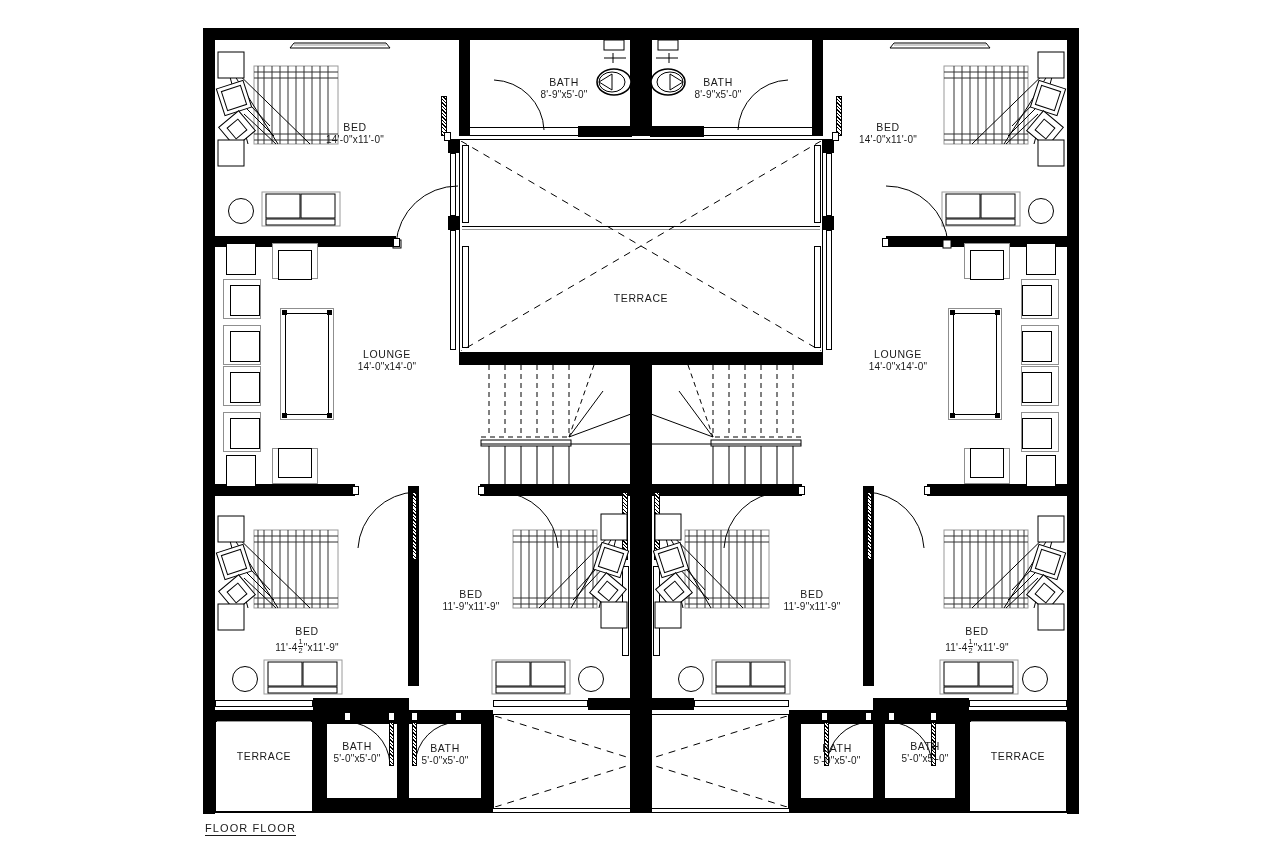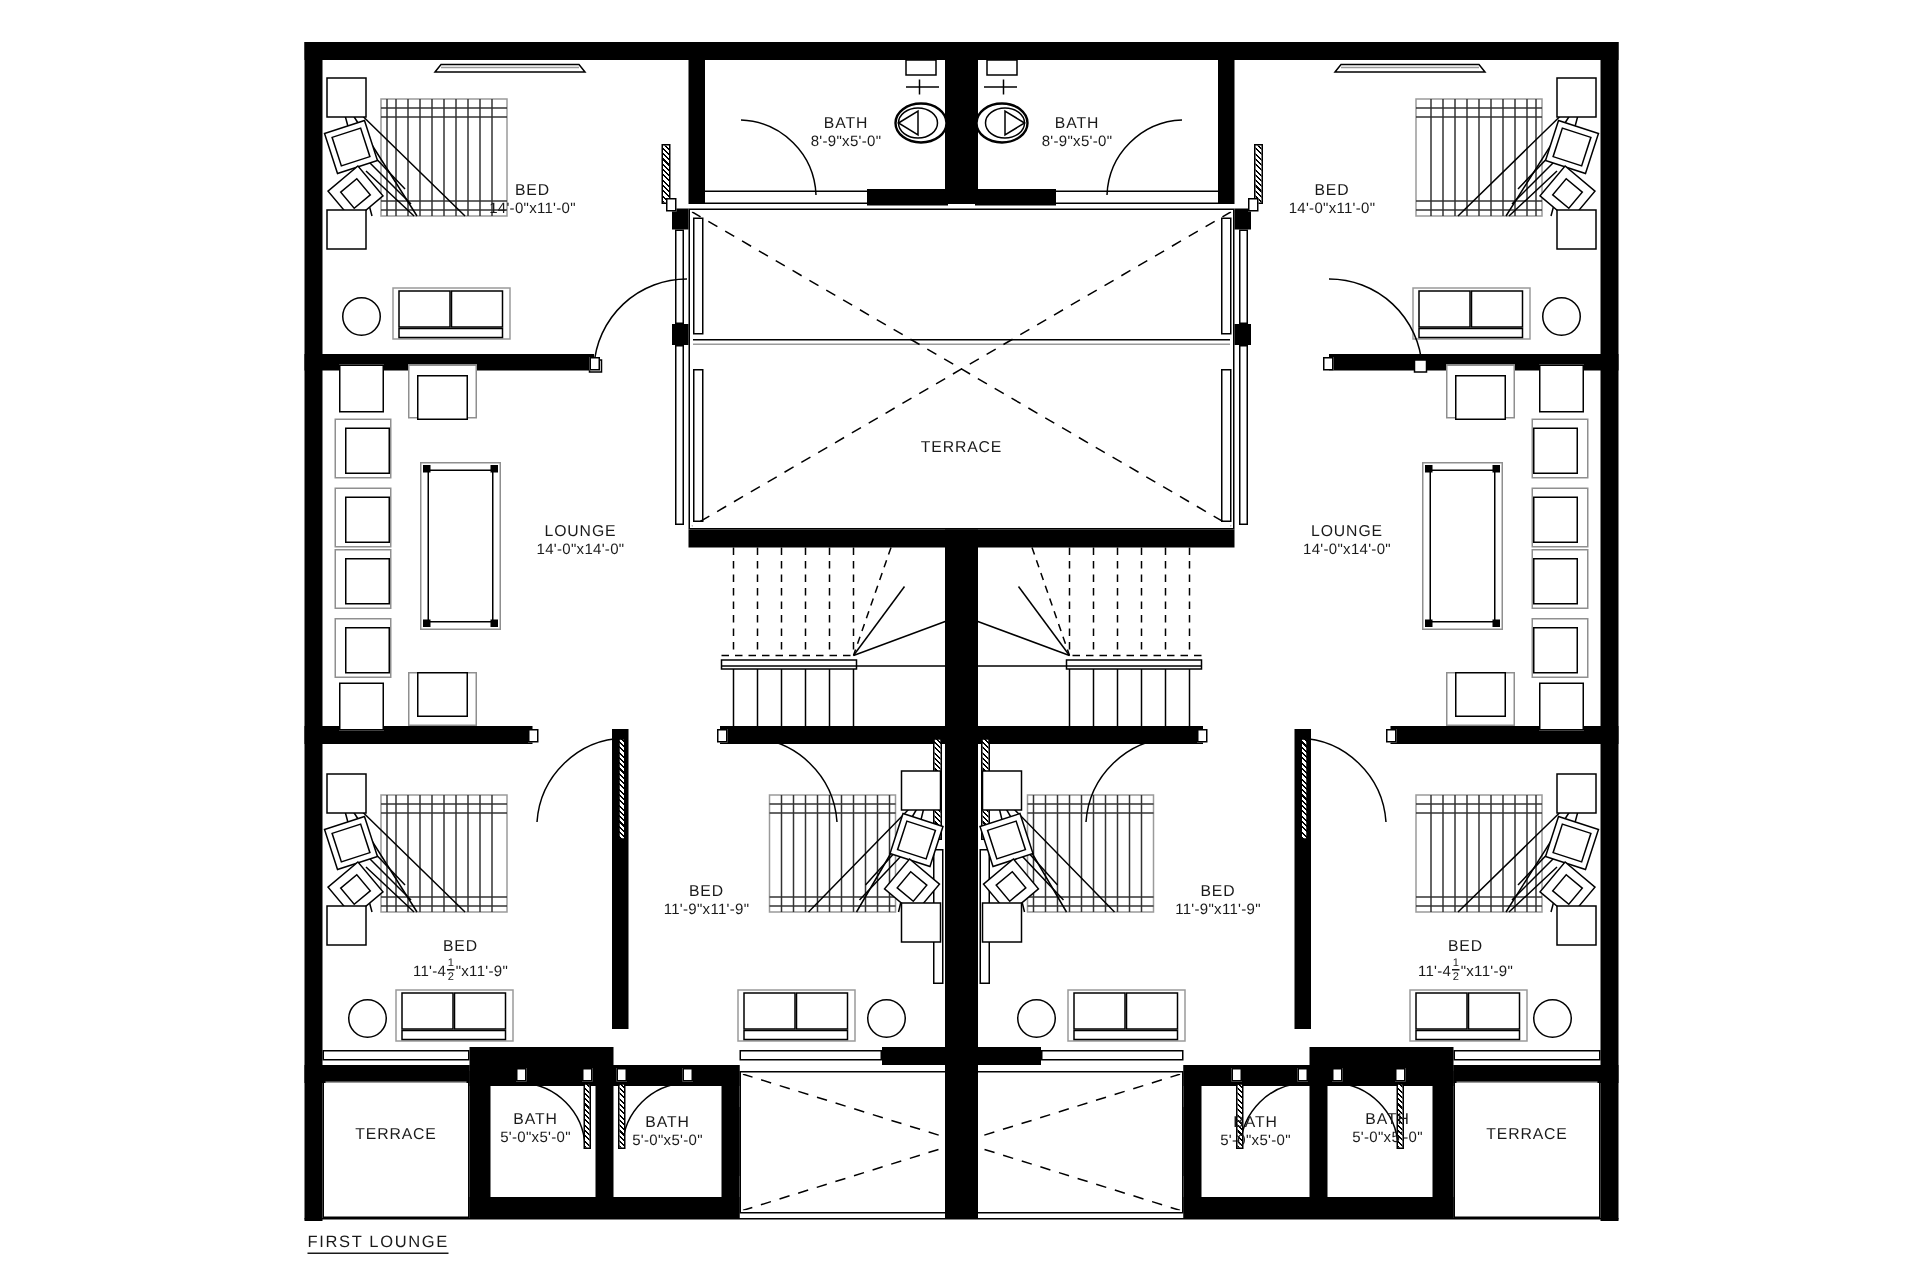--- a/index.html
+++ b/index.html
@@ -743,15 +743,15 @@
   </div>
   <div class="lbl" style="left:792px;top:742px;width:90px;">
     <span class="rm">BATH</span>
     <span class="dim">5'-0"x5'-0"</span>
   </div>
   <div class="lbl" style="left:880px;top:740px;width:90px;">
     <span class="rm">BATH</span>
     <span class="dim">5'-0"x5'-0"</span>
   </div>
 
-  <div id="title">FIRST LOUNGE</div>
+  <div id="title">FLOOR FLOOR</div>
 
 </div>
 
 </body></html>

